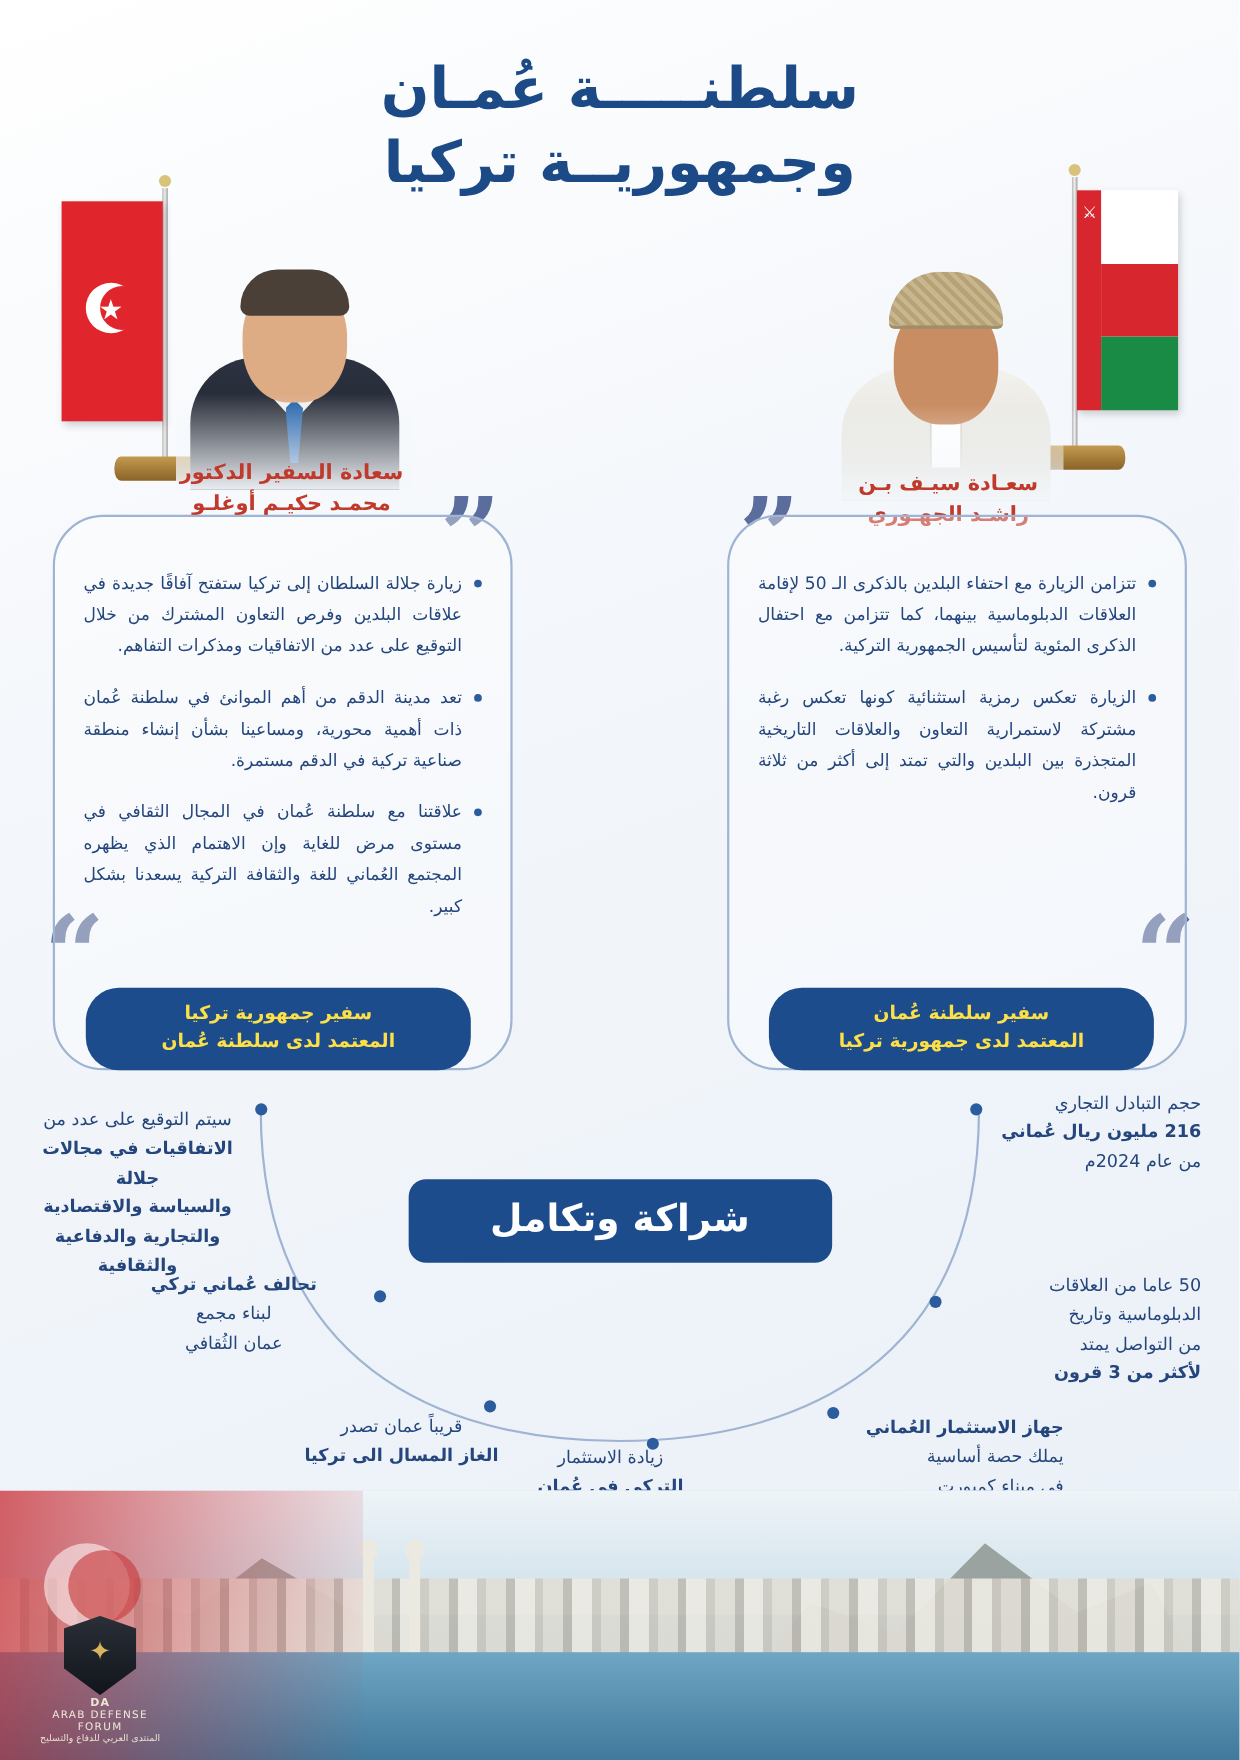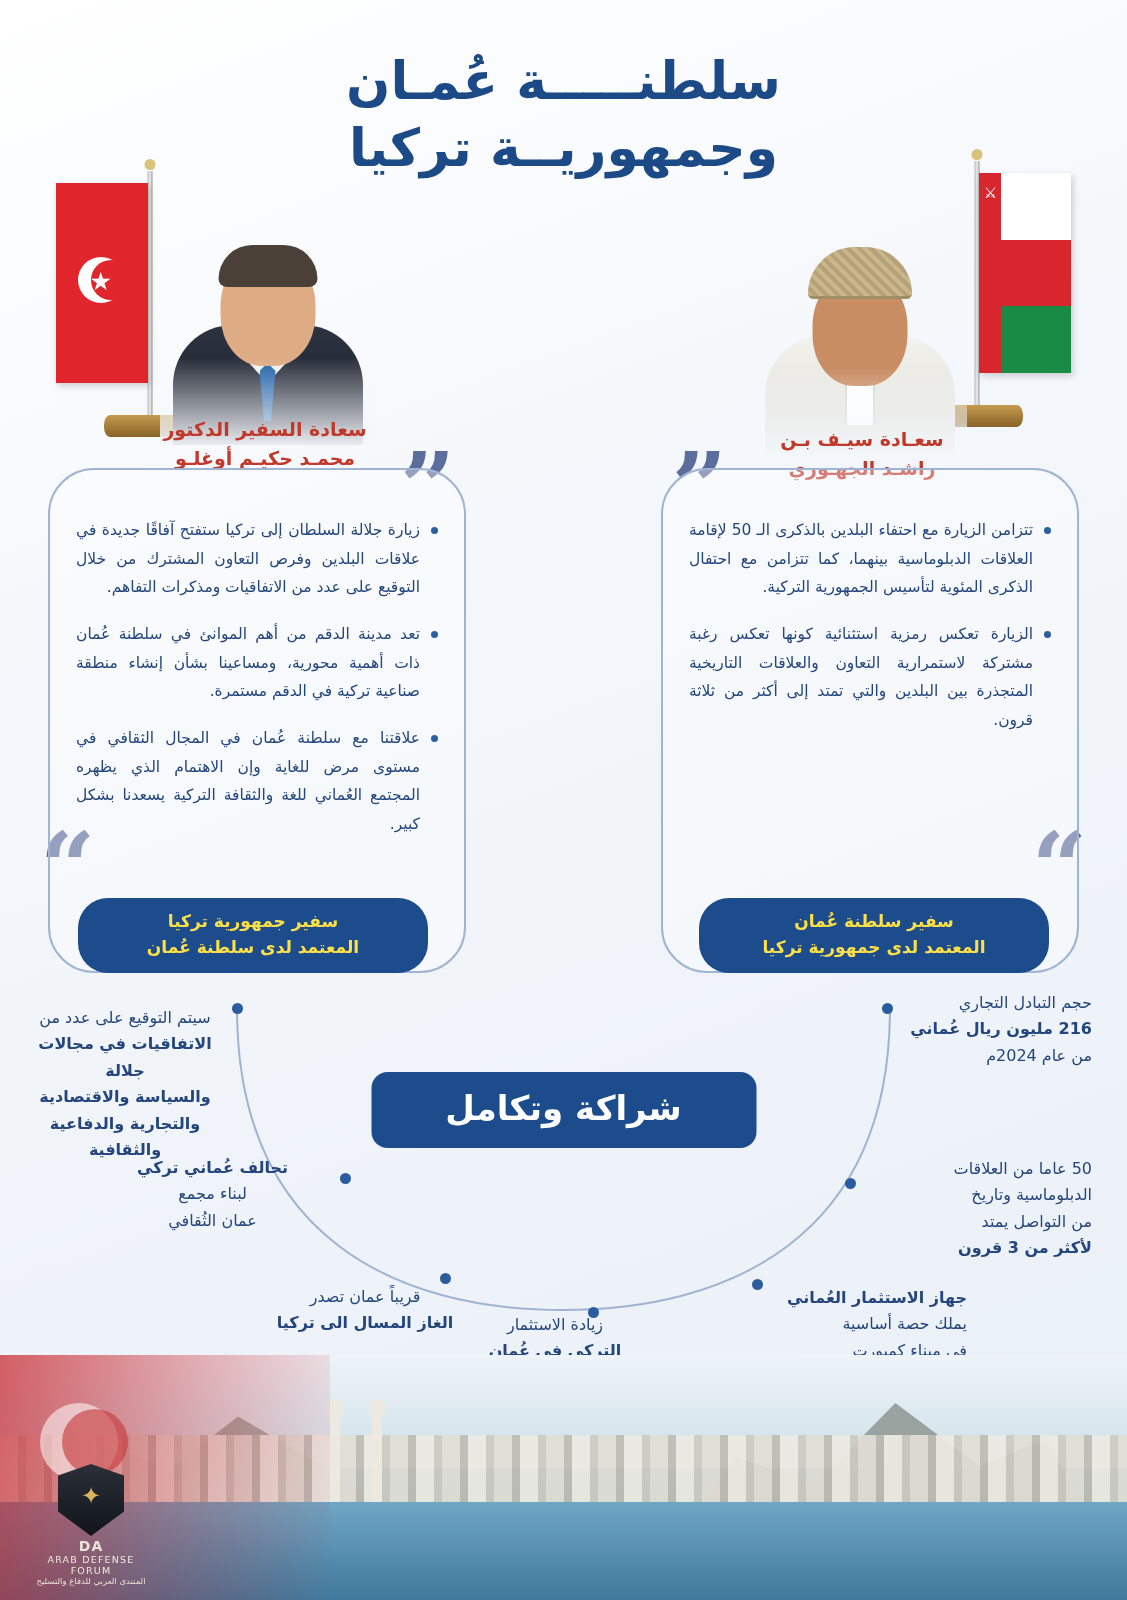--- a/index.html
+++ b/index.html
@@ -245,21 +245,21 @@
   .logo-shield {
     width: 66px; height: 72px; margin: 0 auto;
     background: linear-gradient(180deg,#2a2f38,#11151b);
     clip-path: polygon(50% 0,100% 16%,100% 66%,50% 100%,0 66%,0 16%);
     position: relative;
   }
   .logo-shield:after {
     content: "\2726"; position: absolute; left: 0; right: 0; top: 18px;
     color: #d9b45c; font-size: 24px;
   }
-  .logo-da { font-size: 14px; font-weight: bold; letter-spacing: 1px; margin-top: 2px; color:#e9e4d6;}
+  .logo-da { font-size: 10px; font-weight: bold; letter-spacing: 1px; margin-top: 2px; color:#e9e4d6;}
   .logo-en { font-size: 9.5px; letter-spacing: 1.2px; color: #efe9da; }
   .logo-ar { font-size: 8.5px; color: #e7e0cf; }
 </style>
 </head>
 <body>
 
 <div class="page">
 
   <div class="title-wrap">
     <div class="title-line">سلطنـــــة عُمـان</div>

